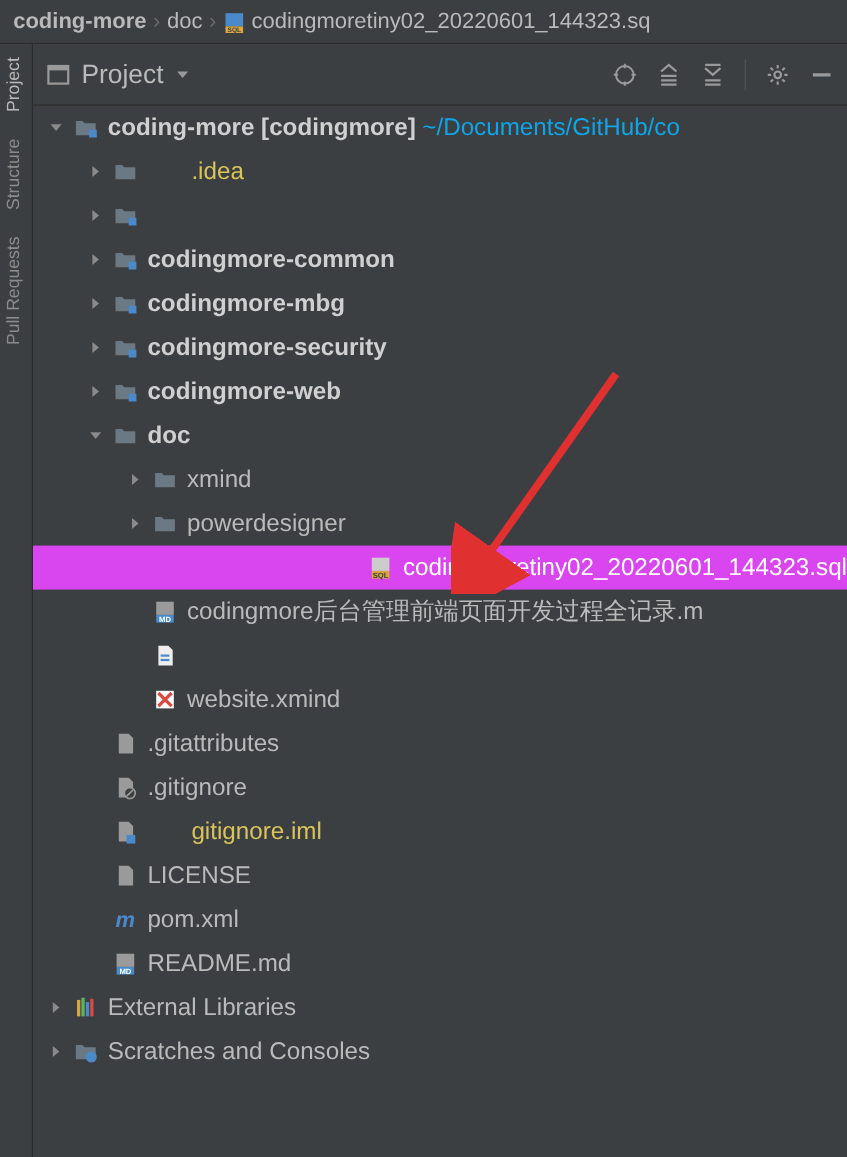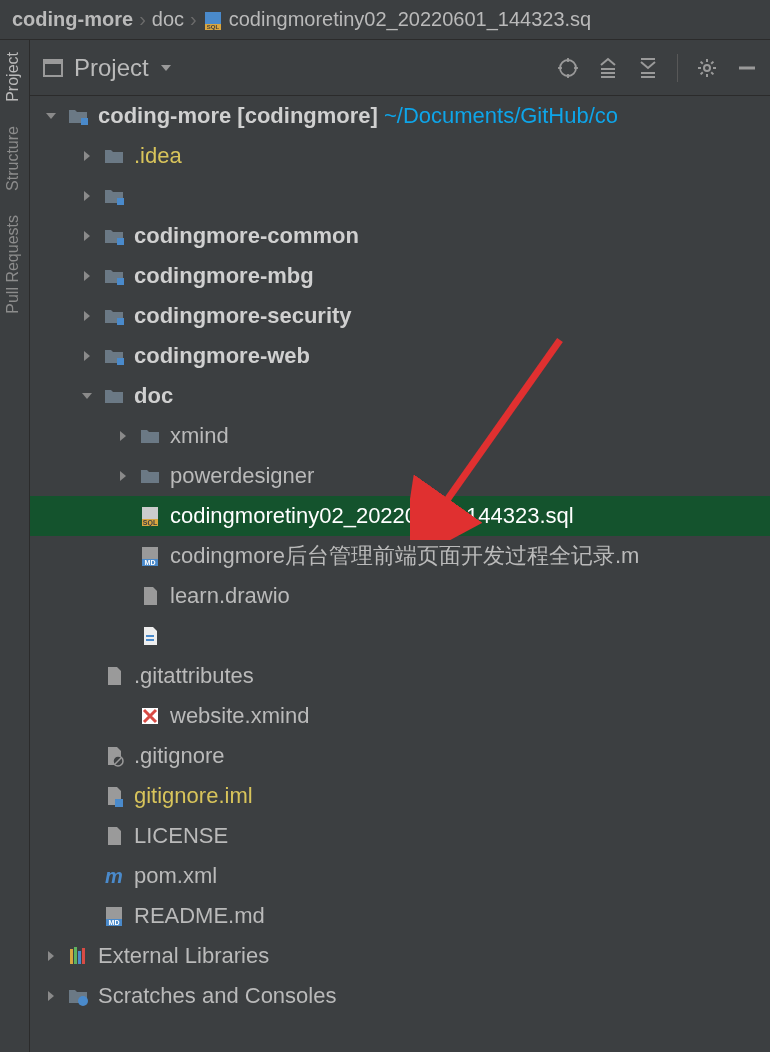--- a/index.html
+++ b/index.html
@@ -103,38 +103,38 @@
   overflow: hidden;
   font-size: 22px;
 }
 .tree-row {
   display: flex;
   align-items: center;
   height: 40px;
   white-space: nowrap;
   cursor: pointer;
 }
-.tree-row.selected { background: #14532d; color: #ffffff; }
+.tree-row.selected { background: #d946ef; color: #ffffff; justify-content: flex-end; }
 .indent { display:inline-block; }
 .arrow {
   width: 18px;
   height: 18px;
   display: inline-flex;
   align-items: center;
   justify-content: center;
   color: #8a8a8a;
   flex-shrink: 0;
   margin-right: 6px;
 }
 .arrow-spacer { width:24px; display:inline-block; flex-shrink:0;}
 .node-icon { width:24px; height:24px; display:inline-flex; align-items:center; justify-content:center; margin-right:8px; flex-shrink:0;}
 .node-label { white-space: nowrap; }
 .bold { font-weight: bold; color: #d0d0d0; }
 .dim { color: #0ea5e9; margin-left: 6px; }
-.yellow { color: #d8c45b; }
+.yellow { color: #d8c45b; margin-left: 40px; }
 .selected .bold, .selected .node-label { color: #ffffff; }
 
 .arrow-annotation {
   position: absolute;
   pointer-events: none;
   z-index: 10;
 }
 </style>
 </head>
 <body>
@@ -390,57 +390,47 @@
           <text x="11" y="20" text-anchor="middle" fill="#fff" font-size="7" font-weight="bold">MD</text>
         </svg>
       </span>
     <span class="node-label">codingmore后台管理前端页面开发过程全记录.m</span>
   </div>
   <div class="tree-row">
     <span class="indent" style="width:84px"></span>
     <span class="arrow-spacer"></span>
     <span class="node-icon">
         <svg width="22" height="22" viewBox="0 0 22 22">
-          <path d="M5 2 L14 2 L18 6 L18 20 L5 20 Z" fill="#9a9a9a"></path>
-        </svg>
-      </span>
-    <span class="node-label">learn.drawio</span>
-  </div>
-  <div class="tree-row">
-    <span class="indent" style="width:84px"></span>
-    <span class="arrow-spacer"></span>
-    <span class="node-icon">
-        <svg width="22" height="22" viewBox="0 0 22 22">
           <path d="M5 2 L14 2 L18 6 L18 20 L5 20 Z" fill="#eeeeee"></path>
           <rect x="7" y="10" width="8" height="2" fill="#4a8acb"></rect>
           <rect x="7" y="14" width="8" height="2" fill="#4a8acb"></rect>
         </svg>
       </span>
   </div>
   <div class="tree-row">
-    <span class="indent" style="width:48px"></span>
-    <span class="arrow-spacer"></span>
-    <span class="node-icon">
-        <svg width="22" height="22" viewBox="0 0 22 22">
-          <path d="M5 2 L14 2 L18 6 L18 20 L5 20 Z" fill="#9a9a9a"></path>
-        </svg>
-      </span>
-    <span class="node-label">.gitattributes</span>
-  </div>
-
-  <div class="tree-row">
     <span class="indent" style="width:84px"></span>
     <span class="arrow-spacer"></span>
     <span class="node-icon">
         <svg width="22" height="22" viewBox="0 0 22 22">
           <rect x="3" y="3" width="16" height="16" fill="#ffffff"></rect>
           <path d="M5 5 L17 17 M17 5 L5 17" stroke="#d84b45" stroke-width="3"></path>
         </svg>
       </span>
     <span class="node-label">website.xmind</span>
+  </div>
+
+  <div class="tree-row">
+    <span class="indent" style="width:48px"></span>
+    <span class="arrow-spacer"></span>
+    <span class="node-icon">
+        <svg width="22" height="22" viewBox="0 0 22 22">
+          <path d="M5 2 L14 2 L18 6 L18 20 L5 20 Z" fill="#9a9a9a"></path>
+        </svg>
+      </span>
+    <span class="node-label">.gitattributes</span>
   </div>
   <div class="tree-row">
     <span class="indent" style="width:48px"></span>
     <span class="arrow-spacer"></span>
     <span class="node-icon">
         <svg width="22" height="22" viewBox="0 0 22 22">
           <path d="M5 2 L14 2 L18 6 L18 20 L5 20 Z" fill="#9a9a9a"></path>
           <circle cx="15" cy="16" r="5" fill="#3c3f41" stroke="#9a9a9a" stroke-width="1.5"></circle>
           <line x1="12" y1="19" x2="18" y2="13" stroke="#9a9a9a" stroke-width="1.5"></line>
         </svg>

